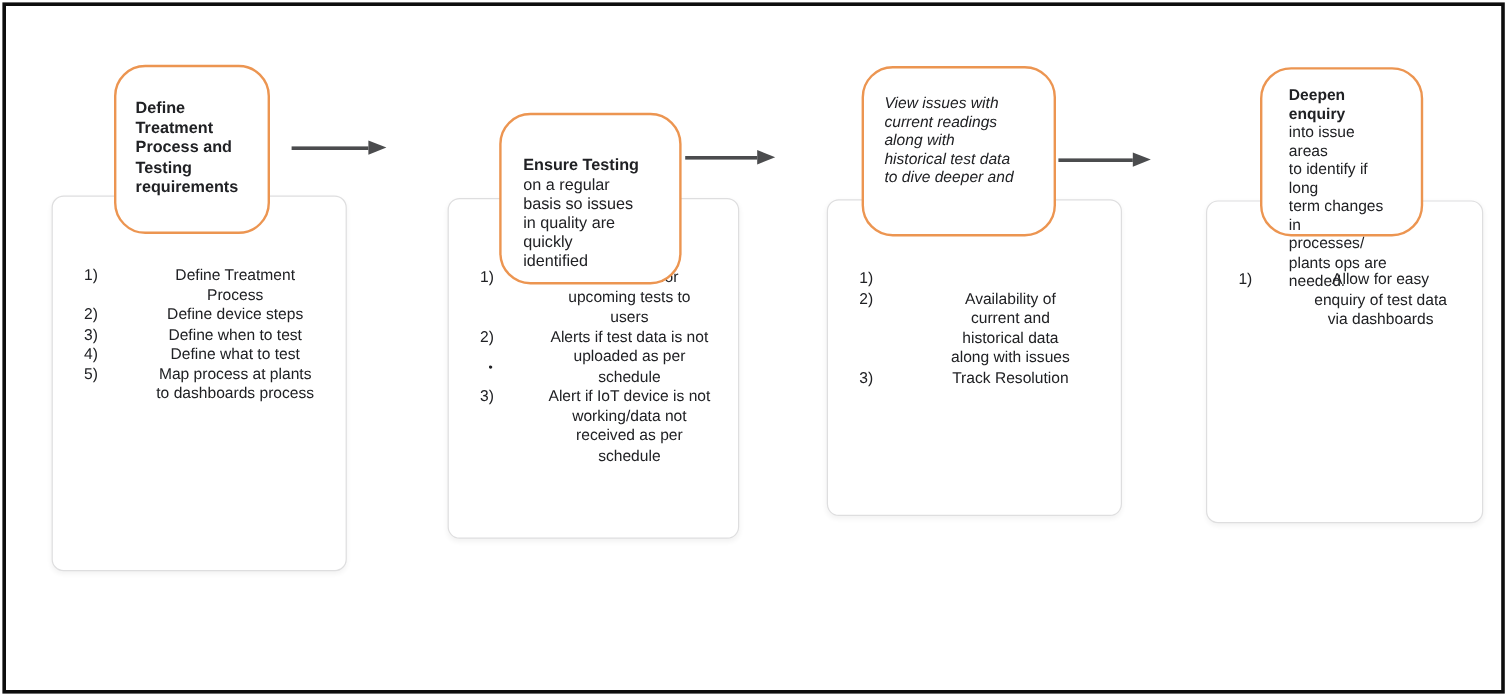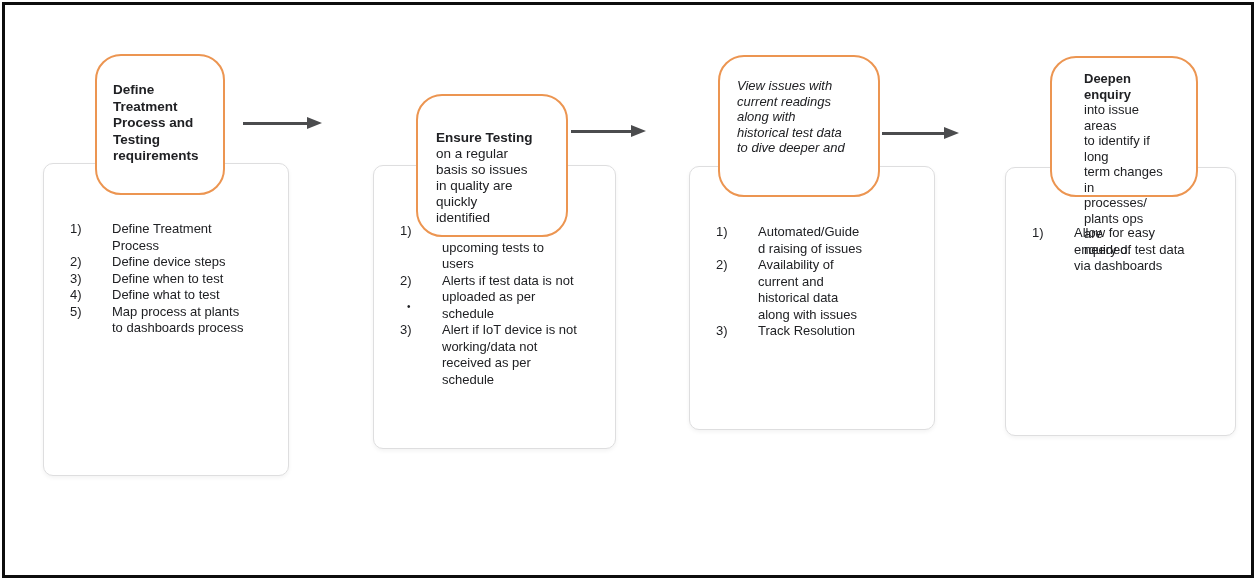--- a/index.html
+++ b/index.html
@@ -34,20 +34,21 @@
   }
   .row { display: flex; }
   .marker {
     flex: 0 0 42px;
     white-space: pre-line;
     position: relative;
   }
   .itext {
     flex: 1;
     white-space: pre-line;
+    text-align: center;
   }
   .stray-dot {
     position: absolute;
     left: 7px; top: 29px;
     font-size: 10px;
     line-height: 10px;
   }
   
   .bubble {
     position: absolute;
@@ -77,21 +78,21 @@
   }
   
   .c1-card { left: 43px;  top: 163px; width: 246px; height: 313px; }
   .c2-card { left: 373px; top: 165px; width: 243px; height: 284px; }
   .c3-card { left: 689px; top: 166px; width: 246px; height: 264px; }
   .c4-card { left: 1005px;top: 167px; width: 231px; height: 269px; }
 
   .c1-bubble { left: 95px;  top: 54px; width: 130px; height: 141px; padding: 26px 16px; line-height: 16.5px; }
   .c2-bubble { left: 416px; top: 54px; width: 152px; height: 143px; padding: 34px 18px; line-height: 16px; margin-top: 40px; }
   .c3-bubble { left: 718px; top: 55px; width: 162px; height: 142px; padding: 21px 17px; line-height: 15.5px; font-size: 13px; font-style: italic; }
-  .c4-bubble { left: 1050px;top: 56px; width: 148px; height: 141px; padding: 13px 32px; line-height: 15.5px; font-size: 13px; }
+  .c4-bubble { left: 1050px;top: 56px; width: 136px; height: 141px; padding: 13px 22px; line-height: 15.5px; font-size: 13px; }
 
   .a1 { left: 243px; top: 122px; width: 64px; }
   .a2 { left: 571px; top: 130px; width: 60px; }
   .a3 { left: 882px; top: 132px; width: 62px; }
 </style>
 </head>
 <body>
 
 <div class="frame"></div>
 
@@ -156,22 +157,20 @@
 basis so issues
 in quality are
 quickly
 identified</span><span class="b"></span></div>
 <div class="arrow a2"></div>
 
 <div class="card c3-card">
   <div class="list">
     <div class="row">
       <div class="marker"><span>1)</span></div>
-      <div class="itext">Automated/Guide
-d raising of issues</div>
     </div>
     <div class="row">
       <div class="marker"><span>2)</span></div>
       <div class="itext">Availability of
 current and
 historical data
 along with issues</div>
     </div>
     <div class="row">
       <div class="marker"><span>3)</span></div>

